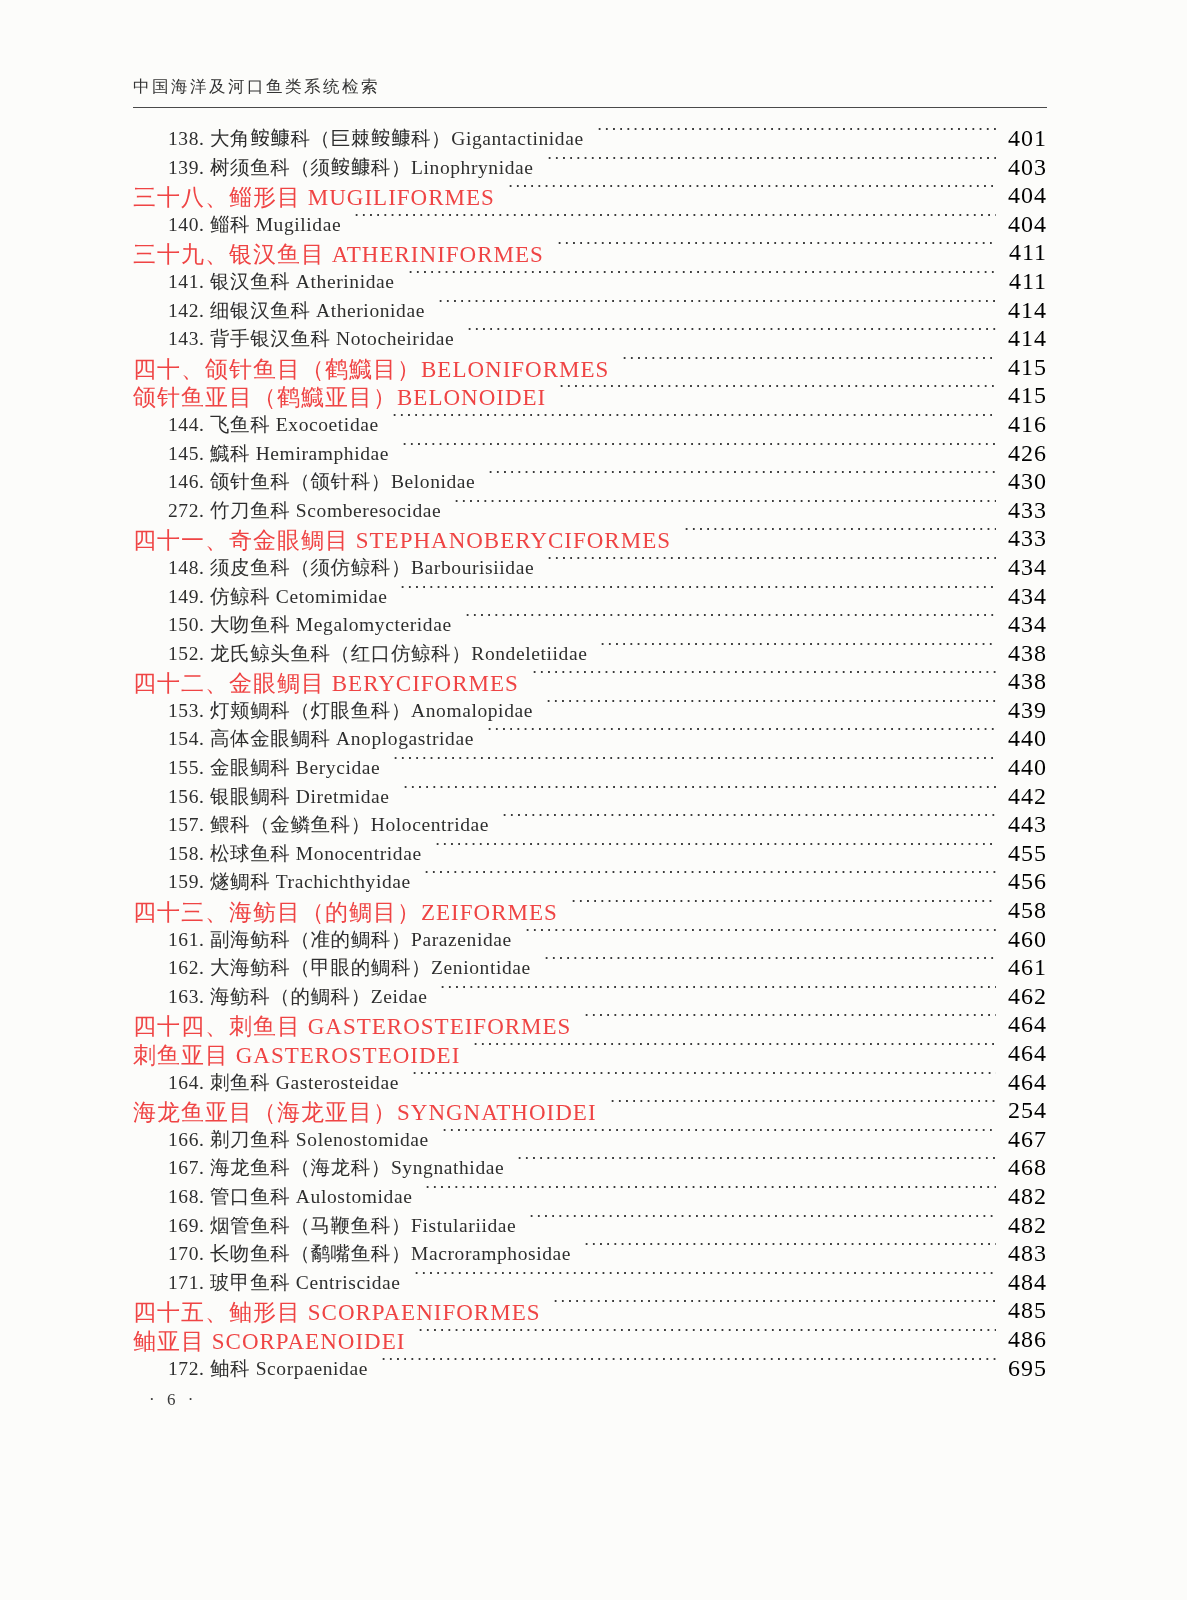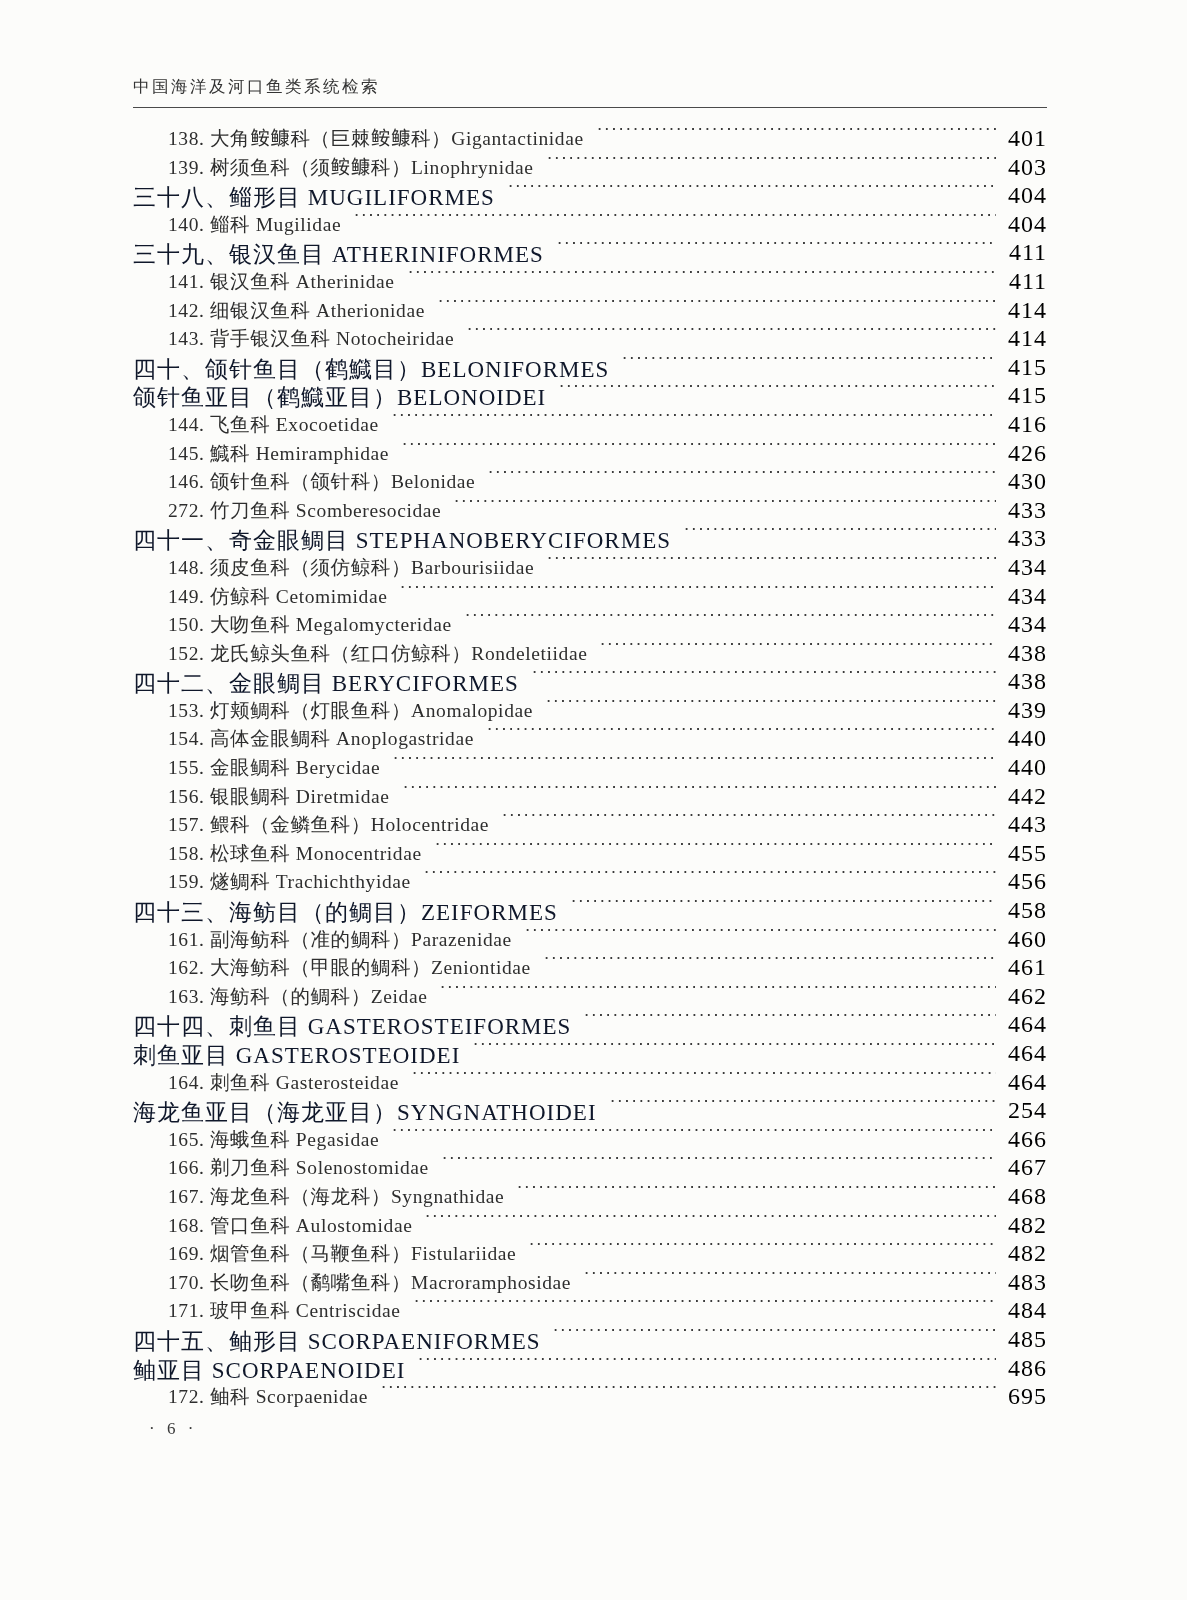--- a/index.html
+++ b/index.html
@@ -34,21 +34,21 @@
   }
   .row .label{
     white-space:nowrap;
     letter-spacing:0.6px;
   }
   .row.family{padding-left:35px;font-size:19.5px;}
   .row.order .label,
   .row.suborder .label{
     font-size:23px;
     letter-spacing:1px;
-    color:#0f172a;
+    color:#ef4444;
   }
   .leader{
     flex:1;
     height:4px;
     margin:0 9px 0 12px;
     transform:translateY(2px);
     background-image:radial-gradient(circle,#3b3b3b 1.15px,transparent 1.35px);
     background-size:7.2px 4px;
     background-repeat:repeat-x;
     background-position:left center;
@@ -247,25 +247,20 @@
         <span class="label">164. 刺鱼科 Gasterosteidae</span>
         <span class="leader"></span>
         <span class="pageno">464</span>
       </div>
       <div class="row suborder">
         <span class="label">海龙鱼亚目（海龙亚目）SYNGNATHOIDEI</span>
         <span class="leader"></span>
         <span class="pageno">254</span>
       </div>
       <div class="row family">
-        <span class="label">165. 海蛾鱼科 Pegasidae</span>
-        <span class="leader"></span>
-        <span class="pageno">466</span>
-      </div>
-      <div class="row family">
         <span class="label">166. 剃刀鱼科 Solenostomidae</span>
         <span class="leader"></span>
         <span class="pageno">467</span>
       </div>
       <div class="row family">
         <span class="label">167. 海龙鱼科（海龙科）Syngnathidae</span>
         <span class="leader"></span>
         <span class="pageno">468</span>
       </div>
       <div class="row family">

